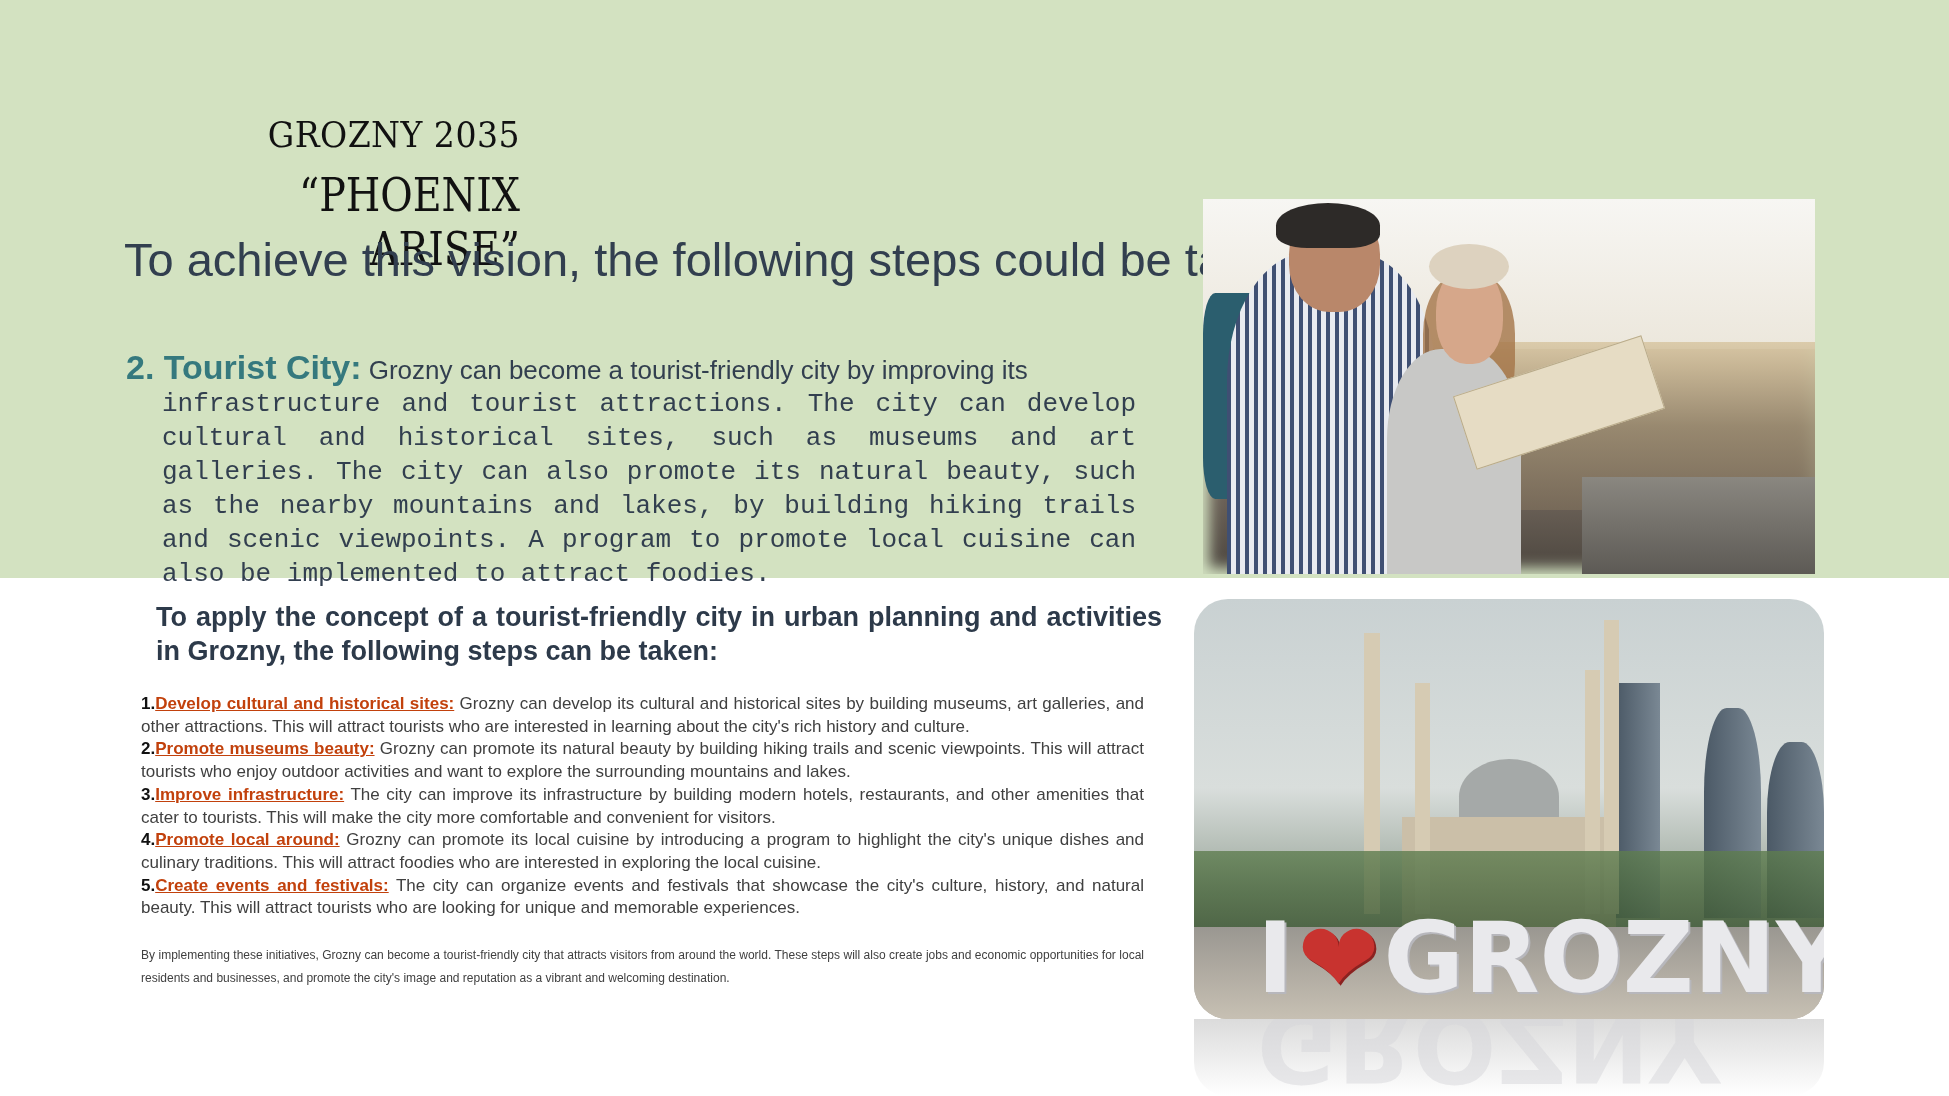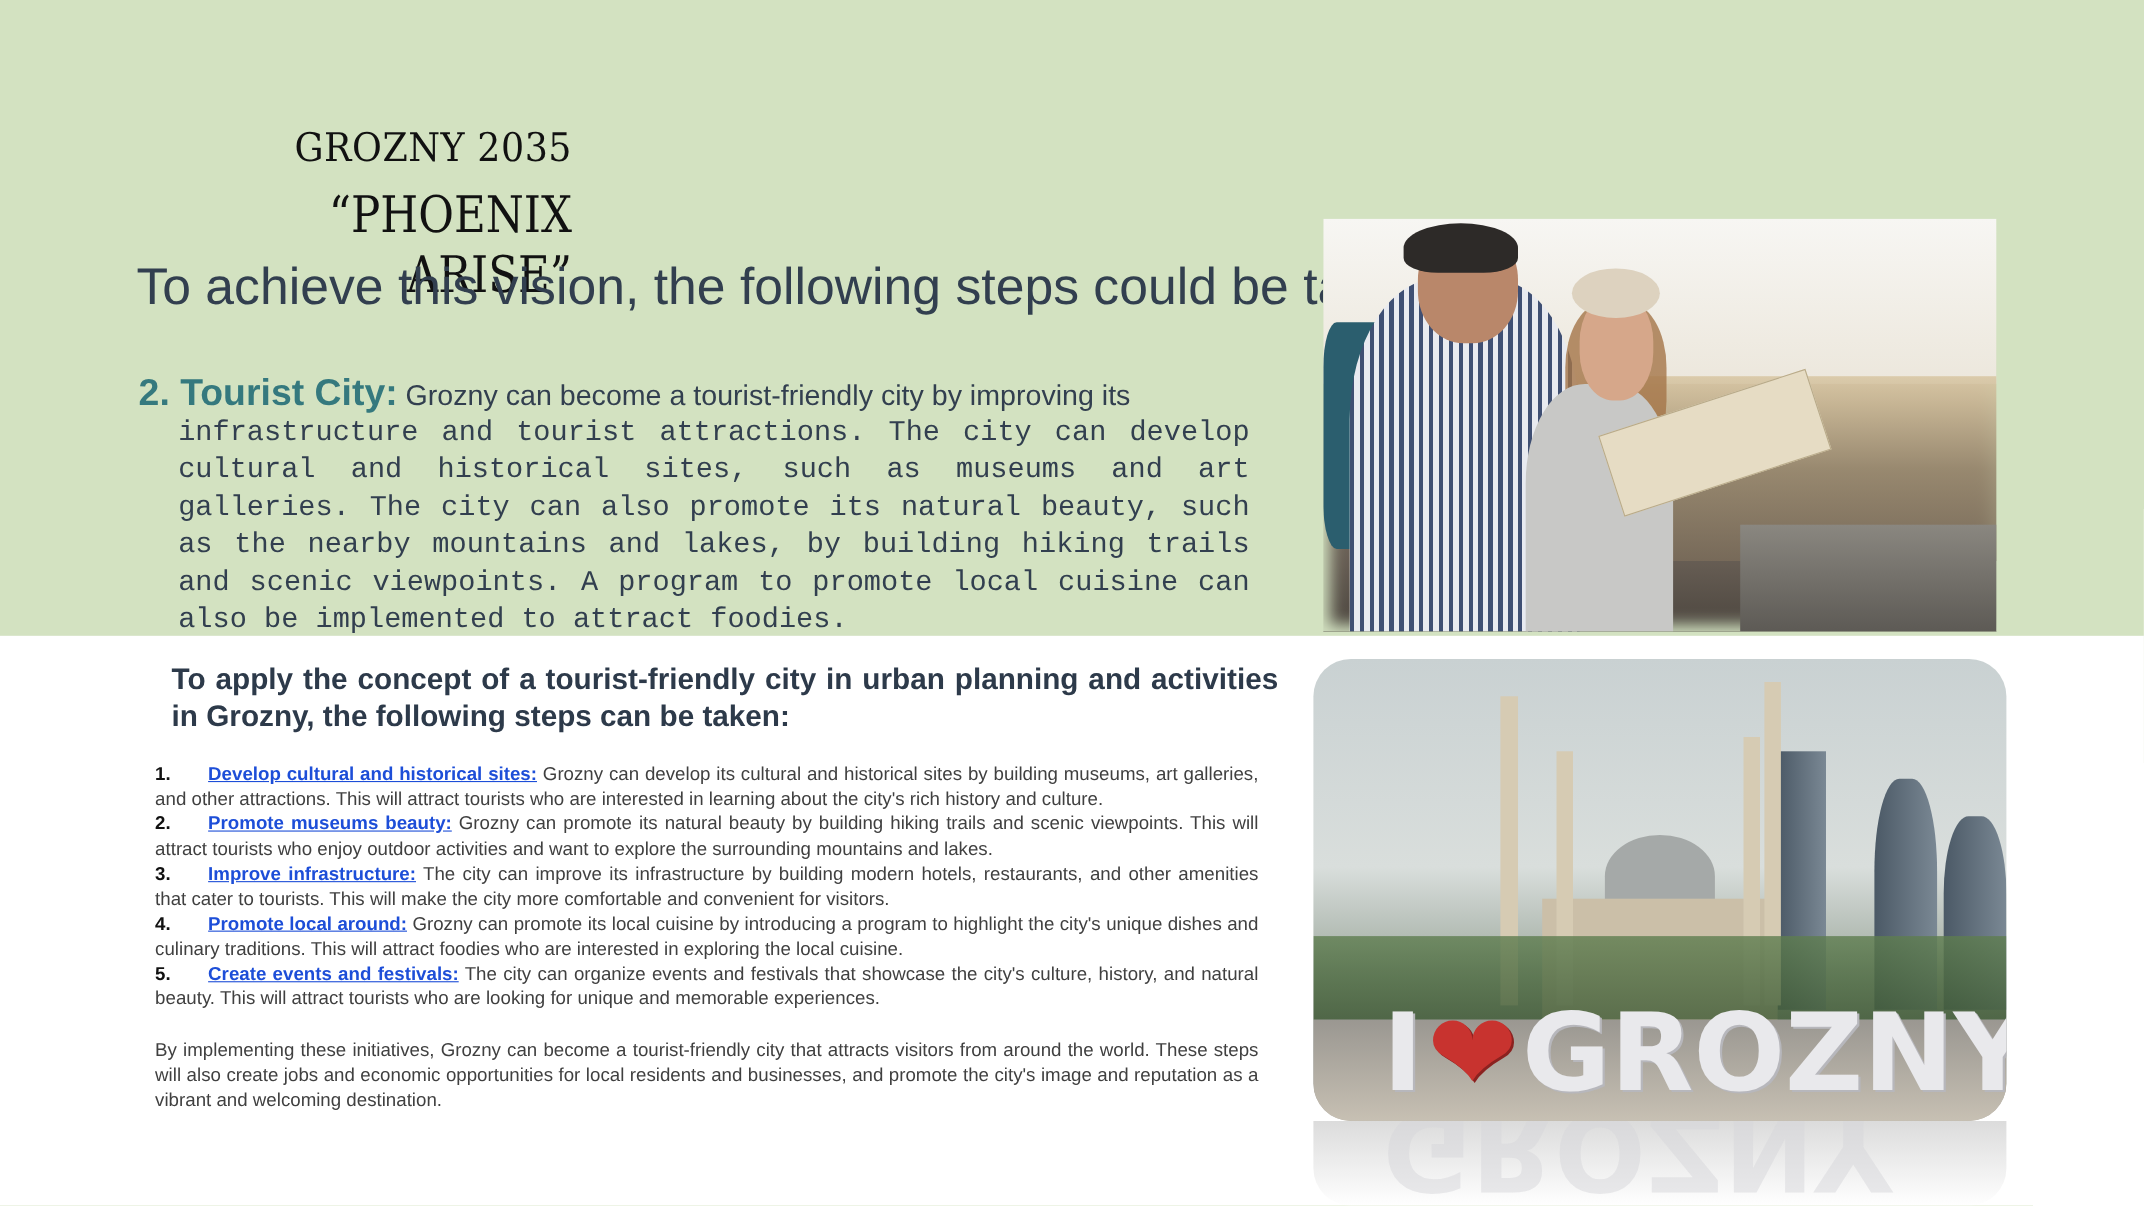--- a/index.html
+++ b/index.html
@@ -1,21 +1,21 @@
 <!DOCTYPE html>
 <html><head>
 <meta charset="utf-8">
 <style>
   html, body { margin:0; padding:0; }
   body { width:1949px; height:1096px; position:relative; overflow:hidden; background:#ffffff; font-family:"Liberation Sans", sans-serif; }
   .band { position:absolute; left:0; top:0; width:1949px; height:578px; background:#d3e2c1; }
   .title1 { position:absolute; left:200px; top:114px; width:320px; text-align:right; font-family:"DejaVu Serif", serif; font-size:36px; color:#111; letter-spacing:0.5px; font-weight:normal; transform:scaleX(0.92); transform-origin:right; }
   .title2 { position:absolute; left:120px; top:168px; width:400px; text-align:right; font-family:"DejaVu Serif", serif; font-size:46px; color:#111; letter-spacing:0px; transform:scaleX(0.86); transform-origin:right; }
   .intro { position:absolute; left:124px; top:232px; font-size:47px; color:#323f4f; white-space:nowrap; }
-  .tourist { position:absolute; left:126px; top:340px; width:1010px; font-size:26px; line-height:34px; color:#323f4f; text-align:justify; }
+  .tourist { position:absolute; left:126px; top:350px; width:1010px; font-size:26px; line-height:34px; color:#323f4f; text-align:justify; }
   .tourist .lbl { color:#35797e; font-weight:bold; font-size:34px; }
   .tourist .body-indent { display:block; padding-left:36px;font-family:Liberation Mono, monospace; }
   .photo1 { position:absolute; left:1203px; top:199px; width:612px; height:375px; overflow:hidden;
     background: linear-gradient(180deg,#f4f2ee 0%,#e9e6de 25%,#c9b79a 45%,#8c7f6a 62%,#6b6157 80%,#4c463f 100%);
     box-shadow: inset 0 0 14px 6px #d3e2c1; }
   .photo1 .sky { position:absolute; left:0; top:0; width:100%; height:40%; background:linear-gradient(180deg,#f7f6f3,#ece7dc); }
   .photo1 .city { position:absolute; left:40%; top:38%; width:60%; height:45%; background:linear-gradient(180deg,#d8c6a2,#9a8a70 50%,#7a6c5a); opacity:.85; }
   .photo1 .ledge { position:absolute; right:0; bottom:0; width:38%; height:26%; background:linear-gradient(180deg,#8a8780,#5d5a55); }
   .photo1 .man { position:absolute; left:4%; top:14%; width:34%; height:86%; background:repeating-linear-gradient(90deg,#3f4f73 0 4px,#e8eaf0 4px 9px); border-radius:40% 40% 0 0; }
   .photo1 .manhead { position:absolute; left:14%; top:2%; width:15%; height:28%; background:#b9876a; border-radius:45%; }
@@ -24,22 +24,22 @@
   .photo1 .woman { position:absolute; left:30%; top:40%; width:22%; height:60%; background:#c8c8c6; border-radius:40% 40% 0 0; }
   .photo1 .whead { position:absolute; left:38%; top:18%; width:11%; height:26%; background:#d6a78a; border-radius:45%; }
   .photo1 .hair { position:absolute; left:36%; top:20%; width:15%; height:40%; background:#a47447; border-radius:40%; opacity:.8; }
   .photo1 .hat { position:absolute; left:37%; top:12%; width:13%; height:12%; background:#ddd2bf; border-radius:50%; }
   .photo1 .map { position:absolute; left:42%; top:44%; width:32%; height:20%; background:#e6dcc4; transform:rotate(-18deg); border:1px solid #b9ab8a; }
 
   .h2 { position:absolute; left:156px; top:600px; width:1006px; font-size:27px; line-height:34px; font-weight:bold; color:#2d3a4a; text-align:justify; }
   .list { position:absolute; left:141px; top:693px; width:1003px; font-size:17px; line-height:22.7px; color:#404040; }
   .list .item { text-align:justify; }
   .list .num { font-weight:bold; color:#111; }
-  .list .lbl { font-weight:bold; color:#1d4ed8; text-decoration:underline;margin-left:34px; }
-  .closing { position:absolute; left:141px; top:944px; width:1003px; font-size:17px; line-height:22.7px; color:#404040; text-align:justify; }
+  .list .lbl { font-weight:bold; color:#c2410c; text-decoration:underline; }
+  .closing { position:absolute; left:141px; top:944px; width:1003px; font-size:12px; line-height:22.7px; color:#404040; text-align:justify; }
 
   .photo2 { position:absolute; left:1194px; top:599px; width:630px; height:420px; border-radius:34px; overflow:hidden;
     background:linear-gradient(180deg,#c9d1d2 0%,#d9dedc 45%,#9aa69a 70%,#8c8f8a 85%,#b5b1a8 100%); }
   .photo2 .mosque { position:absolute; left:33%; top:52%; width:34%; height:32%; background:#cbbfa8; }
   .photo2 .dome { position:absolute; left:42%; top:38%; width:16%; height:18%; background:#a5a9a8; border-radius:50% 50% 0 0; }
   .photo2 .minaret { position:absolute; width:2.5%; background:#d6cbb3; bottom:25%; }
   .photo2 .tower { position:absolute; background:linear-gradient(90deg,#4b5966,#7a8894); bottom:24%; }
   .photo2 .trees { position:absolute; left:0; bottom:22%; width:100%; height:18%; background:linear-gradient(180deg,#5e7d4f,#3f5a35); opacity:.8; }
   .photo2 .ground { position:absolute; left:0; bottom:0; width:100%; height:22%; background:linear-gradient(180deg,#9a9791,#c7c0b3); }
   .photo2 .sign { position:absolute; left:10%; bottom:4%; width:82%; height:22%; display:flex; align-items:flex-end; gap:4px; font-family:"DejaVu Sans", sans-serif; font-weight:bold; font-size:98px; line-height:0.9; color:#e9e9ec; text-shadow:2px 2px 0 #b7b7bc; }

